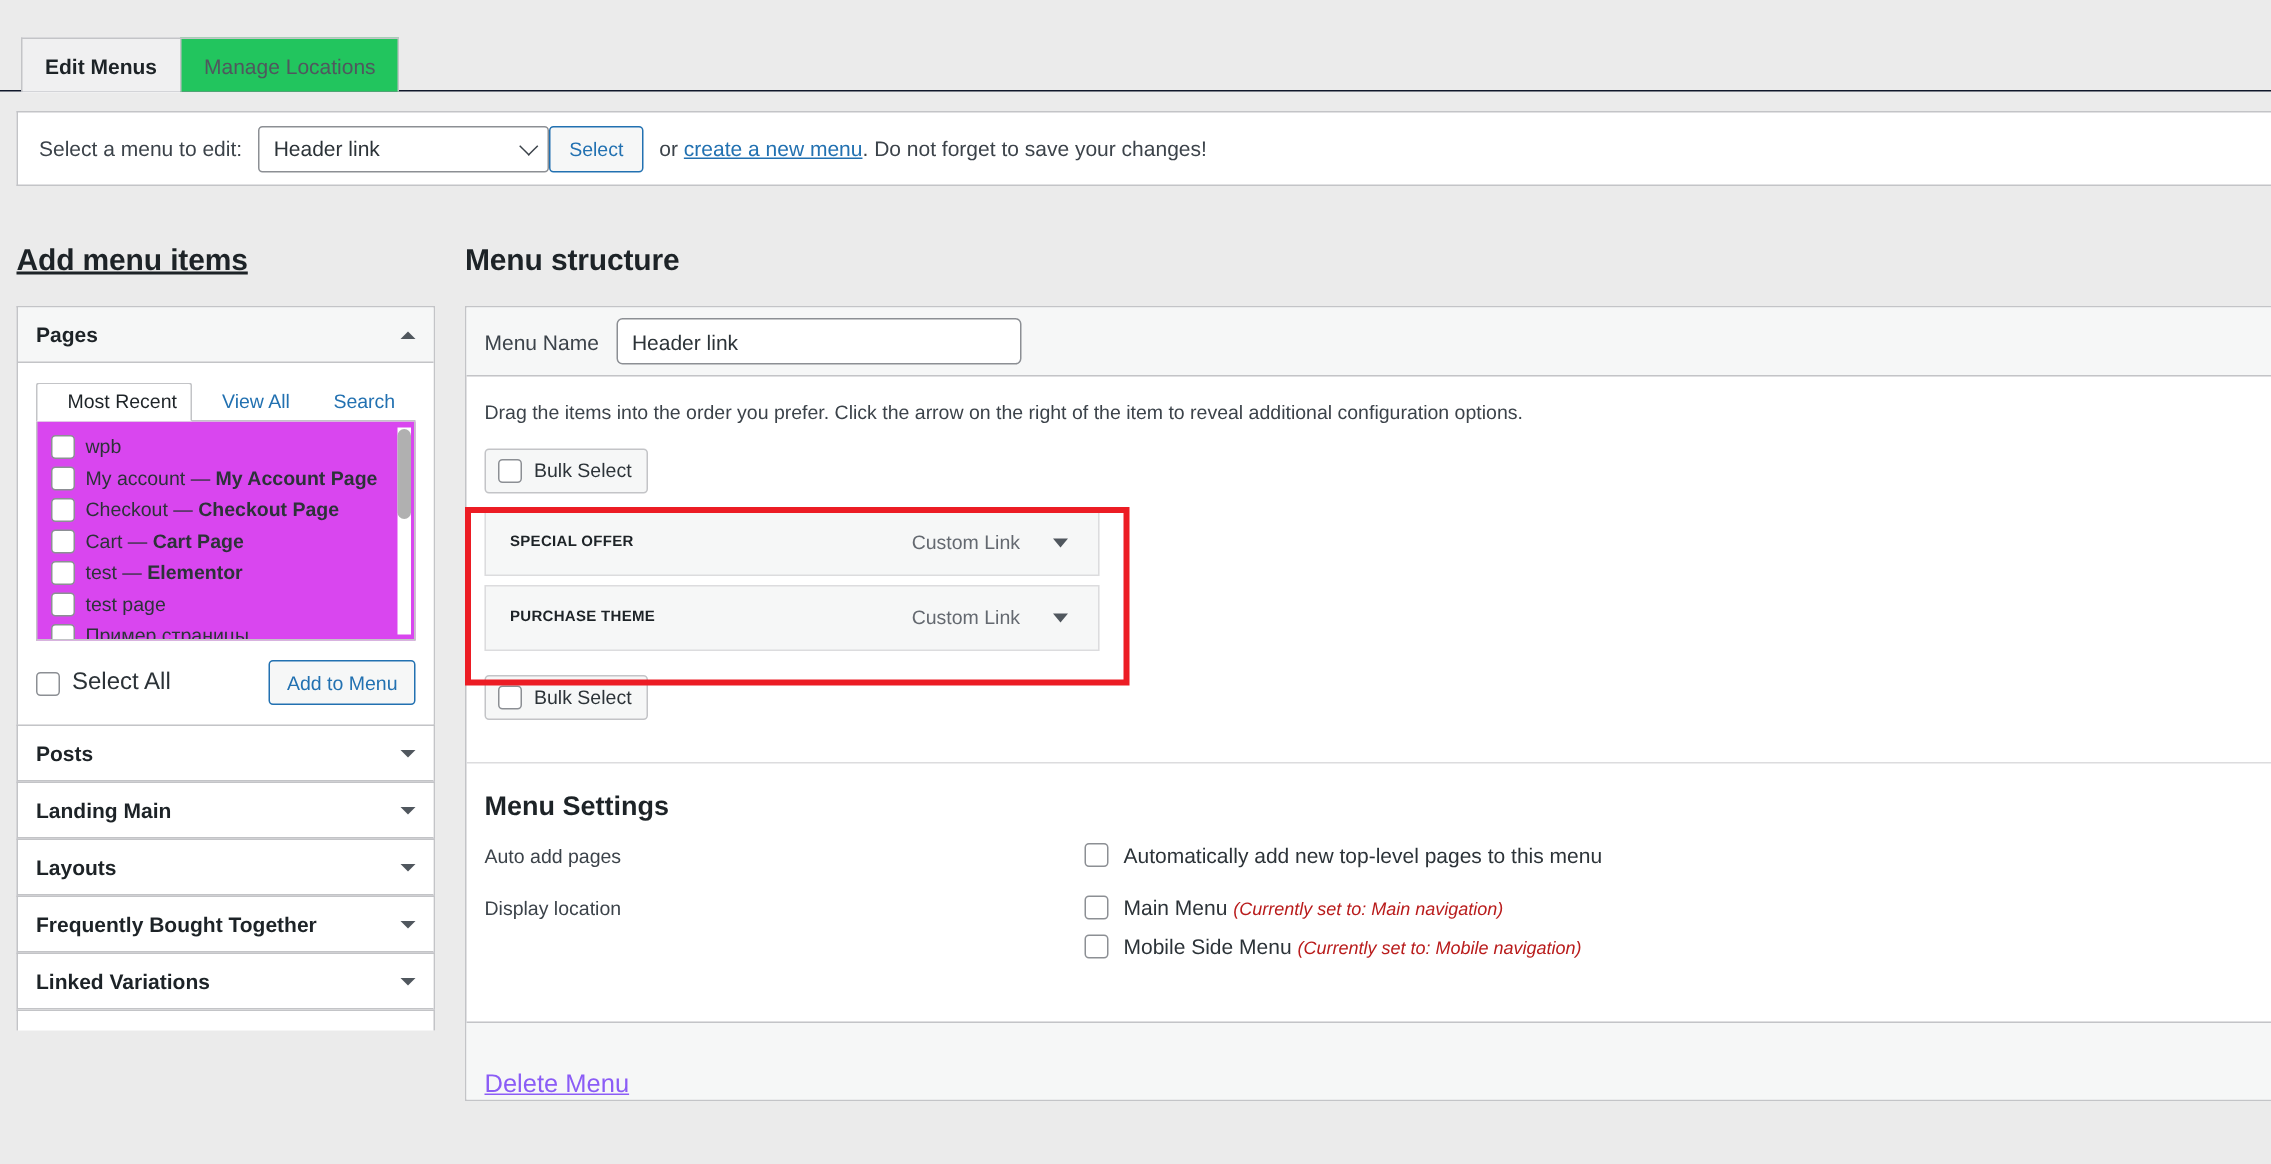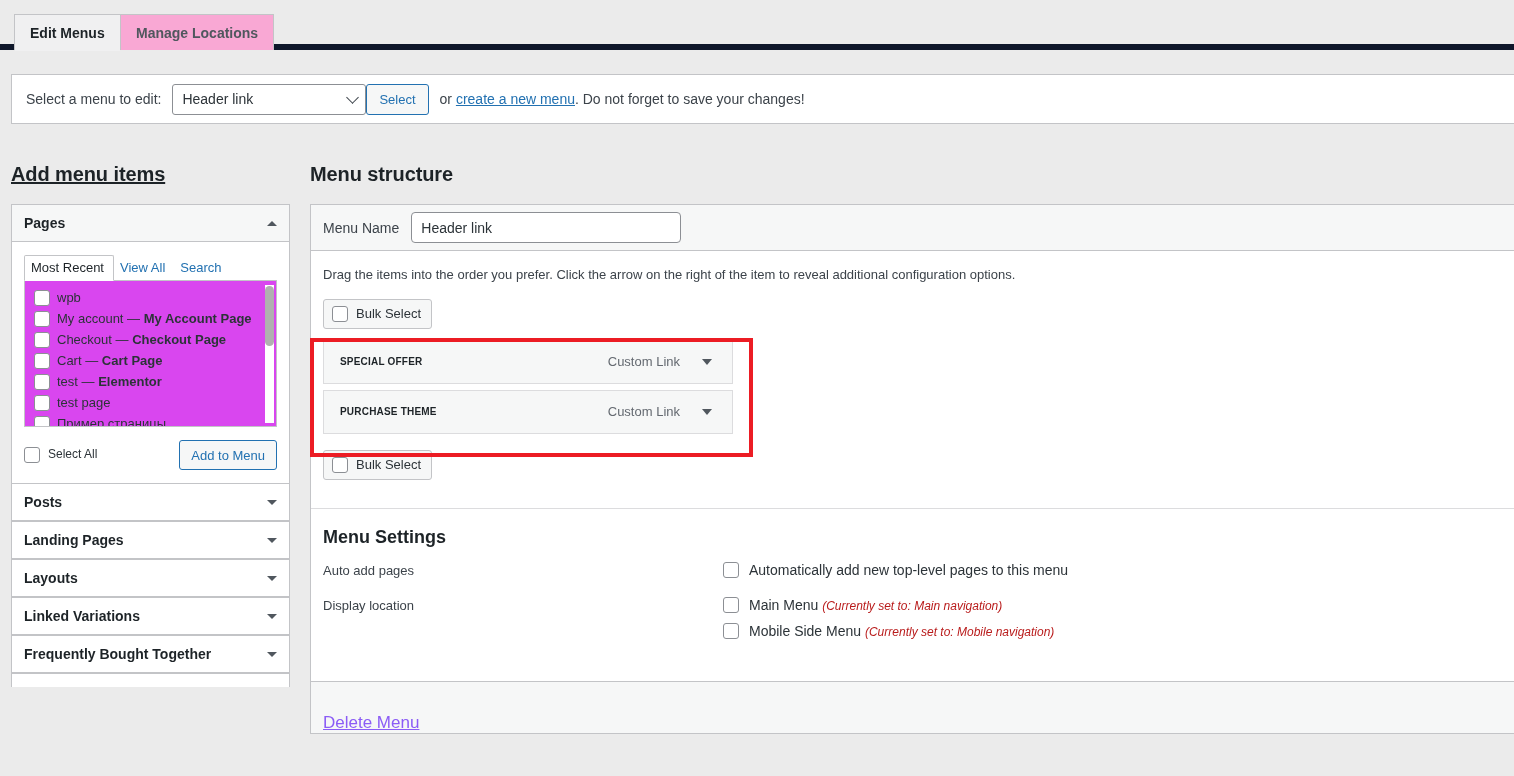--- a/index.html
+++ b/index.html
@@ -9,23 +9,23 @@
     overflow: hidden;
     background: #ebebeb;
     font-family: "Liberation Sans", sans-serif;
     color: #3c434a;
     -webkit-font-smoothing: antialiased;
   }
   .page { position: relative; width: 1514px; height: 776px; }
 
   
   .tabbar {
-    position: absolute; left: 0; top: 1px; width: 1514px; height: 49px;
+    position: absolute; left: 0; top: 12px; width: 1514px; height: 49px;
     background: #ebebeb;
-    border-bottom: 6px solid #0f172a;
+    border-bottom: 1px solid #0f172a;
   }
   .tab {
     position: absolute; top: 13px; height: 36px;
     display: flex; align-items: center; justify-content: center;
     padding: 0 15px;
     font-size: 14px; line-height: 1;
     border: 1px solid #c3c4c7;
     border-bottom: none;
     cursor: pointer;
   }
@@ -36,23 +36,23 @@
     font-weight: bold;
     border-color: #c3c4c7;
     background: #f0f0f1;
   }
   .tab.active::after {
     content: ""; position: absolute; left: 0; right: 0; bottom: -1px; height: 1px;
     background: #f0f0f1;
   }
   .tab.inactive {
     left: 120px;
-    background: #f9a8d4;
+    background: #22c55e;
     color: #50575e;
-    font-weight: bold;
+    font-weight: normal;
   }
 
   
   .menubar {
     position: absolute; left: 11px; top: 74px;
     width: 1600px; height: 50px;
     background: #fff;
     border: 1px solid #c3c4c7;
     border-right: none;
     display: flex; align-items: center;
@@ -127,21 +127,21 @@
 
   .pt-tabs {
     display: flex; align-items: flex-end;
     height: 27px;
     border-bottom: 1px solid #c3c4c7;
     font-size: 13px;
     position: relative;
     z-index: 2;
   }
   .pt-tab {
-    padding: 5px 9px 6px 6px;
+    padding: 5px 9px 6px 20px;
     color: #2271b1;
     cursor: pointer;
     line-height: 1;
   }
   .pt-tab.active {
     color: #1d2327;
     background: #fff;
     border: 1px solid #c3c4c7;
     border-bottom: 1px solid #fff;
     margin-bottom: -1px;
@@ -185,21 +185,21 @@
     position: absolute; right: 2px; top: 5px;
     width: 9px; height: 60px;
     background: #b0b0b0;
     border-radius: 5px;
   }
 
   .pt-foot {
     display: flex; align-items: center; justify-content: space-between;
     padding: 13px 0 13px 0;
   }
-  .selall { display: flex; align-items: flex-start; font-size: 12px; color: #2c3338; cursor: pointer; }
+  .selall { display: flex; align-items: flex-end; font-size: 16px; color: #2c3338; cursor: pointer; }
   .selall .cbx { margin-right: 8px; }
   .btn-add {
     height: 30px; padding: 0 11px;
     border: 1px solid #2271b1; border-radius: 3px;
     background: #f6f7f7; color: #2271b1;
     font-size: 13px; font-family: inherit;
     display: flex; align-items: center; cursor: pointer;
   }
 
   
@@ -393,39 +393,39 @@
     </div>
 
     <div class="accordion">
       <div class="acc-head closed">
         <span>Posts</span>
         <span class="arrow-down"></span>
       </div>
     </div>
     <div class="accordion">
       <div class="acc-head closed">
-        <span>Landing Pages</span>
+        <span>Landing Main</span>
         <span class="arrow-down"></span>
       </div>
     </div>
     <div class="accordion">
       <div class="acc-head closed">
         <span>Layouts</span>
         <span class="arrow-down"></span>
       </div>
     </div>
     <div class="accordion">
       <div class="acc-head closed">
-        <span>Linked Variations</span>
+        <span>Frequently Bought Together</span>
         <span class="arrow-down"></span>
       </div>
     </div>
     <div class="accordion">
       <div class="acc-head closed">
-        <span>Frequently Bought Together</span>
+        <span>Linked Variations</span>
         <span class="arrow-down"></span>
       </div>
     </div>
     <div class="accordion" style="height:14px;"></div>
 
   </div>
 
   <div class="rightcol">
 
     <div class="namerow">

